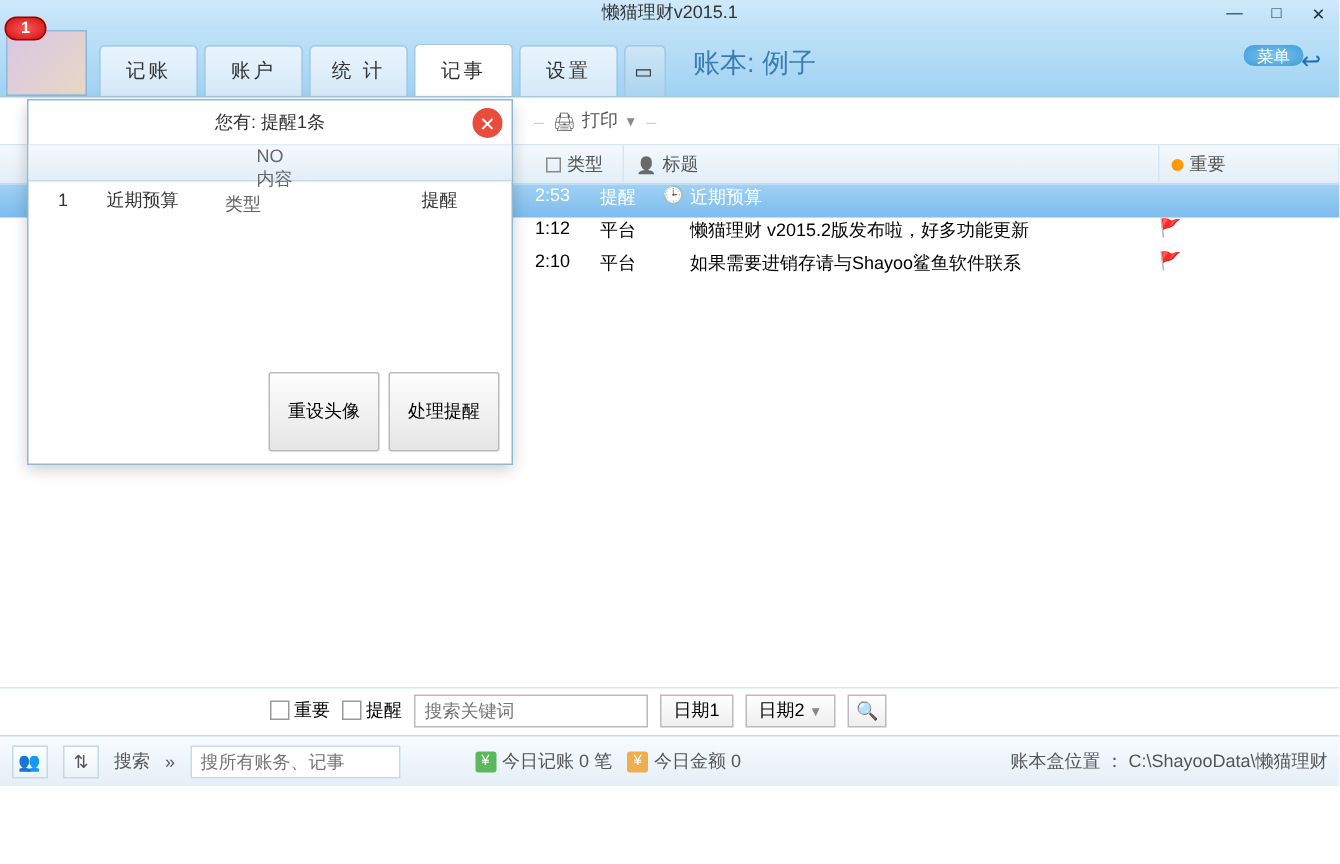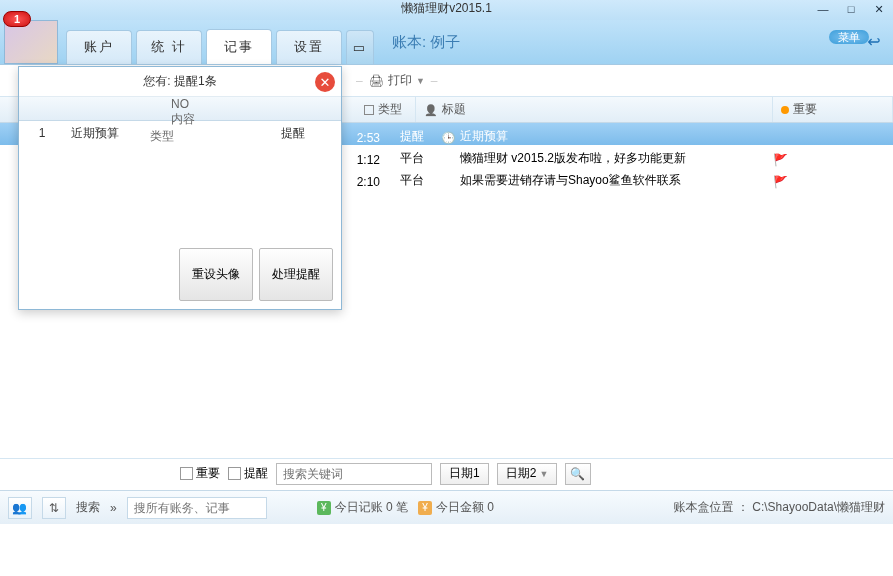--- a/index.html
+++ b/index.html
@@ -8,41 +8,41 @@
 .titlebar { height: 20px; background: linear-gradient(#cfe9fb,#bde0f7); display: flex; align-items: flex-start; justify-content: center; position: relative; font-size: 12px; color: #333; }
 .titlebar .win-controls { position: absolute; right: 0; top: 0; display: flex; }
 .win-btn { width: 28px; height: 18px; display: flex; align-items: center; justify-content: center; font-size: 11px; color: #234; cursor: pointer; }
 
 .tabbar { height: 44px; background: linear-gradient(#bfe2f9,#9fd2f2); display: flex; align-items: center; padding-left: 4px; position: relative; }
 .avatar { width: 54px; height: 44px; background: linear-gradient(135deg,#d8c6e6,#e8d8c4); border: 1px solid #8fb8d8; margin-right: 8px; position: relative; }
 .avatar .badge { position: absolute; top: -10px; left: -2px; background: radial-gradient(#f55,#c11); color: #fff; font-size: 11px; font-weight: bold; padding: 1px 10px; border-radius: 8px; border: 1px solid #900; }
 .tab { width: 66px; height: 34px; margin-top: 9px; margin-right: 4px; background: linear-gradient(#e9f4fc,#d5e9f8); border: 1px solid #a5c9e3; border-bottom: none; border-radius: 4px 4px 0 0; display: flex; align-items: center; justify-content: center; font-size: 13px; color: #333; cursor: pointer; letter-spacing: 2px; }
 .tab.active { background: #fff; height: 36px; }
 .tab.icon-only { width: 28px; background: linear-gradient(#cfe6f7,#aad5ef); }
-.ledger-label { margin-left: 14px; font-size: 15px; color: #3b7db3; }
+.ledger-label { margin-left: 14px; font-size: 18px; color: #3b7db3; }
 .menu-btn { position: absolute; right: 24px; top: 10px; width: 40px; height: 14px; background: radial-gradient(#7fc3f1,#3b9dd9); border-radius: 12px; color: #fff; font-size: 11px; display: flex; align-items: center; justify-content: center; cursor: pointer; }
 .back-icon { position: absolute; right: 8px; top: 10px; width: 22px; height: 22px; color: #1e70b5; display: flex; align-items: center; justify-content: center; cursor: pointer; }
 
 .content { position: relative; height: 460px; background: #fff; border-top: 1px solid #a5c9e3; }
 .toolbar { height: 32px; border-bottom: 1px solid #d5e6f2; display: flex; align-items: center; padding-left: 356px; font-size: 12px; color: #555; gap: 6px; }
 .toolbar .sep { color: #ccc; }
 .print-btn { display: flex; align-items: center; gap: 4px; cursor: pointer; }
 .dropdown-arrow { font-size: 9px; color: #888; }
 
 .column-header { height: 26px; background: linear-gradient(#f4f9fd,#e2eef7); border-bottom: 1px solid #c5d9e8; display: flex; align-items: center; font-size: 12px; color: #555; padding-left: 356px; }
 .col { display: flex; align-items: center; gap: 4px; padding: 0 8px; border-right: 1px solid #d5e6f2; height: 100%; }
 .col-type { width: 60px; }
 .col-title { flex: 1; }
 .col-imp { width: 120px; }
 .bullet-ico { width: 10px; height: 10px; border: 1px solid #888; display: inline-block; }
 .person-ico::before { content: "👤"; font-size: 11px; filter: grayscale(1); }
 .dot-orange { width: 8px; height: 8px; border-radius: 50%; background: #f90; display: inline-block; }
 
 .rows { font-size: 12px; }
-.row { height: 22px; display: flex; align-items: flex-end; padding-left: 346px; }
+.row { height: 22px; display: flex; align-items: flex-start; padding-left: 346px; }
 .row.sel { background: linear-gradient(#9fd0f5,#7dbceb); color: #fff; }
 .row .time { width: 40px; text-align: right; padding-right: 6px; }
 .row .type { width: 52px; text-align: center; }
 .row .ico { width: 22px; text-align: center; }
 .row .title { flex: 1; }
 .row .flag { width: 120px; }
 .clock-ico::before { content: "🕒"; font-size: 12px; }
 .flag-ico::before { content: "🚩"; font-size: 12px; color: #f90; }
 
 .popup { position: absolute; left: 18px; top: 66px; width: 324px; height: 244px; background: #fff; border: 1px solid #8eb8d6; box-shadow: 0 3px 10px rgba(0,0,0,.2); z-index: 50; }
@@ -80,20 +80,21 @@
     <div class="win-btn">—</div>
     <div class="win-btn">□</div>
     <div class="win-btn">✕</div>
   </div>
 </div>
 
 <div class="tabbar">
   <div class="avatar">
     <div class="badge">1</div>
   </div>
+  <div class="tab">记账</div>
   <div class="tab">账户</div>
   <div class="tab">统 计</div>
   <div class="tab active">记事</div>
   <div class="tab">设置</div>
   <div class="tab icon-only">▭</div>
   <div class="ledger-label">
     <span>账本:</span>
     <span>例子</span>
   </div>
   <div class="menu-btn">菜单</div>

